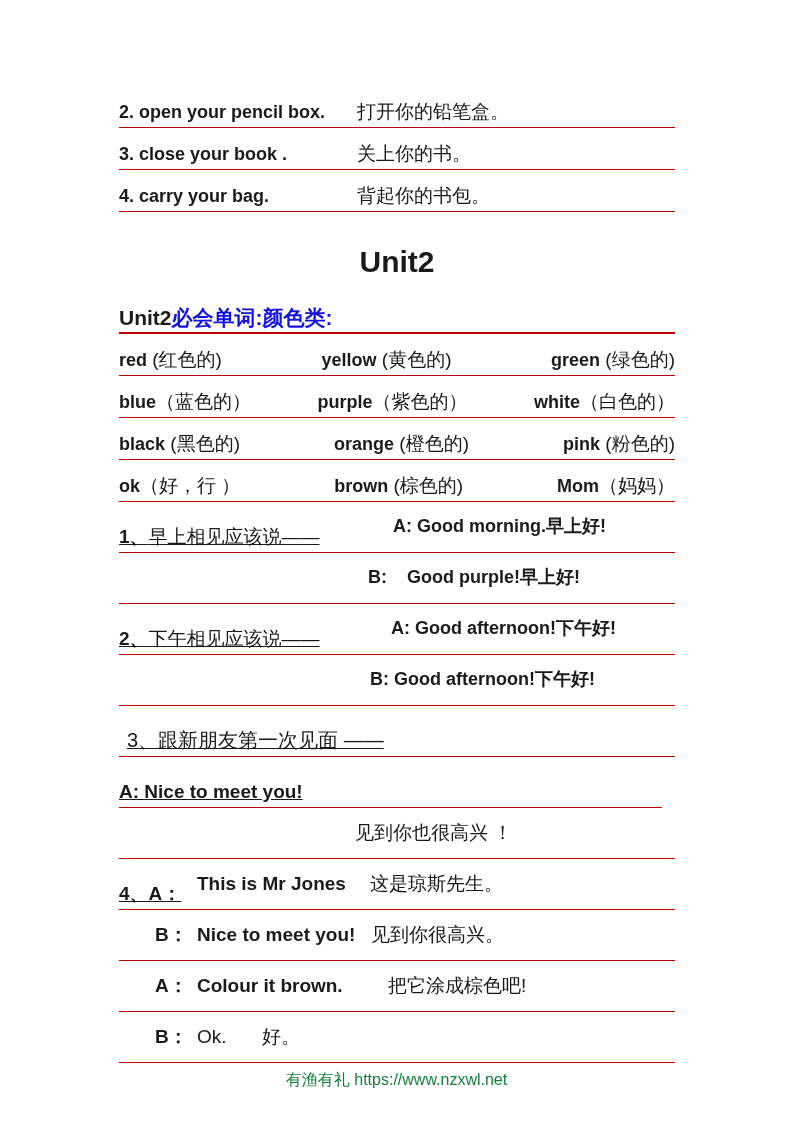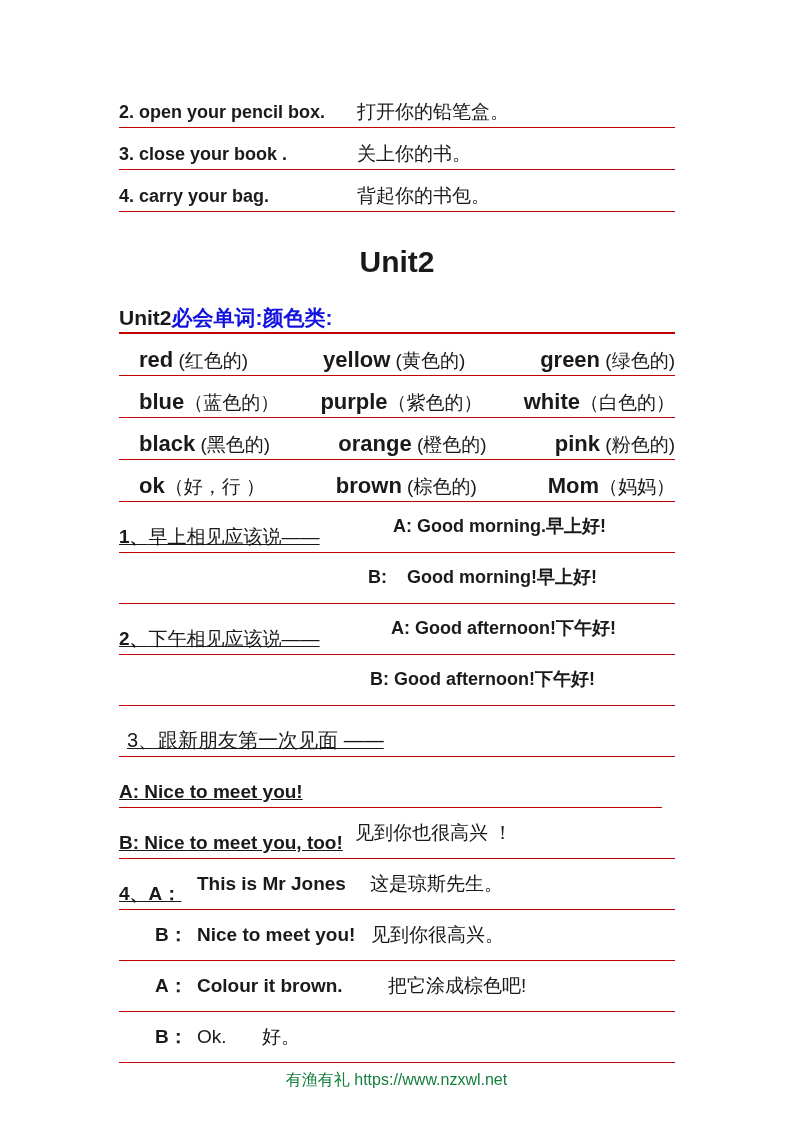--- a/index.html
+++ b/index.html
@@ -24,21 +24,21 @@
   .posa{position:absolute;top:9px;}
   .unit-title{margin-top:32px;height:36px;line-height:36px;text-align:center;
     font-size:30px;font-weight:bold;}
   .heading{
     position:relative;height:28px;line-height:28px;padding-top:24px;
     border-bottom:2px solid #c00000;font-size:21px;font-weight:bold;
   }
   .heading.second{padding-top:10px;}
   .heading .blue{color:#1111e0;margin-left:0;}
   .word-row{display:flex;justify-content:space-between;}
-  .cell .en{font-weight:bold;font-size:22px;margin-left:20px;}
+  .cell .en{font-weight:bold;font-size:18px;}
   .cell .zh{font-weight:normal;font-size:19px;}
   .footer{
     position:absolute;left:0;top:1070px;width:793px;text-align:center;
     color:#15803d;font-size:16px;
   }
 </style>
 </head>
 <body>
 
 <div class="content">
@@ -70,34 +70,34 @@
   <div class="row word-row">
     <span class="cell"><span class="en">ok</span><span class="zh">（好，行 ）</span></span>
     <span class="cell"><span class="en">brown</span><span class="zh"> (棕色的)</span></span>
     <span class="cell"><span class="en">Mom</span><span class="zh">（妈妈）</span></span>
   </div>
 
 
   <div class="row s-row"><span class="bnum">1、</span><span class="zh">早上相见应该说——</span><span class="reply posa" style="left:274px">A: Good morning.早上好!</span></div>
 
   <div class="row s-row">
-      <span class="reply posa" style="left:249px">B:    Good morning!早上好!</span>
+      <span class="reply posa" style="left:249px">B:    Good purple!早上好!</span>
     </div>
 
   <div class="row s-row"><span class="bnum">2、</span><span class="zh">下午相见应该说——</span><span class="reply posa" style="left:272px">A: Good afternoon!下午好!</span></div>
 
   <div class="row s-row">
       <span class="reply posa" style="left:251px">B: Good afternoon!下午好!</span>
     </div>
 
   <div class="row s-row"><span class="zh big" style="padding-left:8px">3、跟新朋友第一次见面 ——</span></div>
 
   <div class="row s-row" style="margin-right:13px"><span class="en19">A: Nice to meet you!</span></div>
 
-  <div class="row s-row"><span class="en19">B: Nice to meet you, too!</span><span class="zh posa" style="left:236px">见到你也很高兴 ！</span></div>
+  <div class="row s-row"><span class="zh posa" style="left:236px">见到你也很高兴 ！</span></div>
 
   <div class="row s-row"><span class="bnum">4、A：</span><span class="en19 posa" style="left:78px">This is Mr Jones</span><span class="zh posa" style="left:251px">这是琼斯先生。</span></div>
 
   <div class="row s-row">
       <span class="bnum posa" style="left:36px">B：</span>
       <span class="en19 posa" style="left:78px">Nice to meet you!</span>
       <span class="zh posa" style="left:252px">见到你很高兴。</span>
     </div>
 
   <div class="row s-row">

